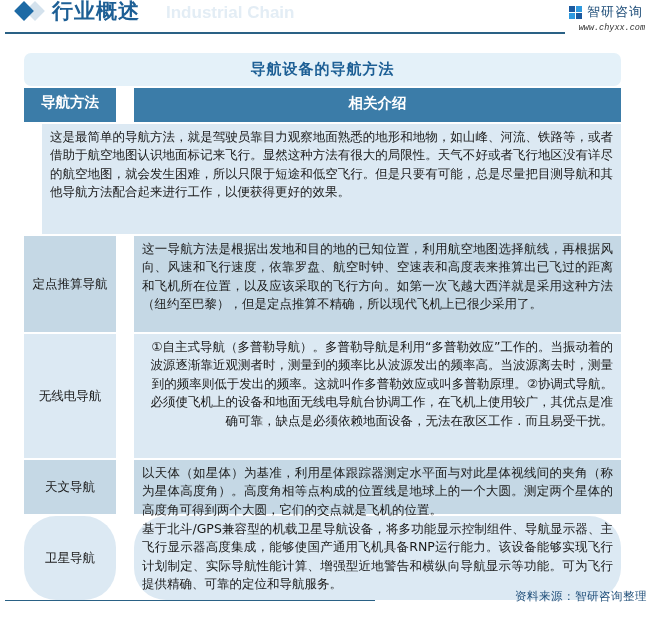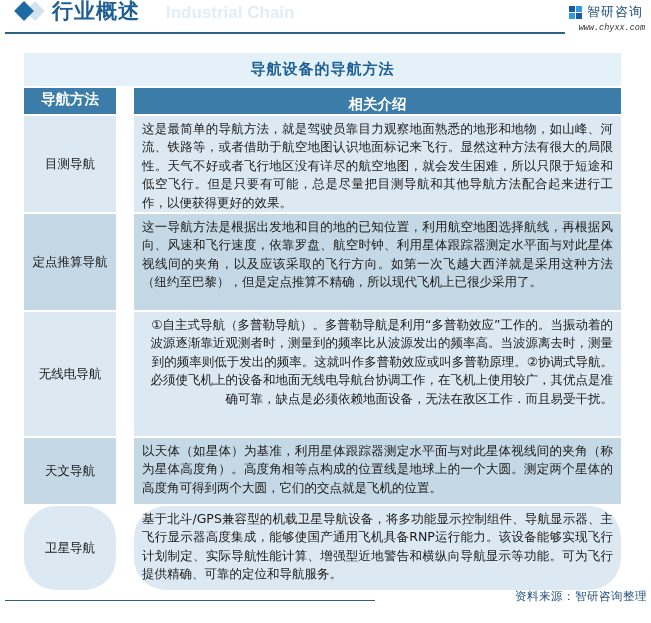--- a/index.html
+++ b/index.html
@@ -97,20 +97,21 @@
     }
     .table-title {
       height: 33px;
       background: #e4f1f9;
       color: #1d5f95;
       font-size: 15px;
       font-weight: bold;
       text-align: center;
       line-height: 33px;
       letter-spacing: 1px;
+      border-radius: 7px;
     }
     .row {
       display: flex;
       margin-top: 2px;
     }
     .cell-left {
       width: 92px;
       flex: 0 0 92px;
       display: flex;
       align-items: center;
@@ -128,32 +129,32 @@
       box-sizing: border-box;
       font-size: 12.5px;
       line-height: 18.4px;
       text-align: justify;
     }
     .head .cell-left, .head .cell-right {
       background: #3b7ca8;
       color: #ffffff;
       font-weight: bold;
       font-size: 14.5px;
-      height: 26px;
+      height: 34px;
       line-height: 33px;
-      padding-top: 0; padding-bottom: 4px;
+      padding-top: 0; padding-bottom: 4px; font-family: Liberation Mono, monospace;
     }
     .head .cell-right { text-align: center; }
     .light .cell-left, .light .cell-right { background: #dce9f3; }
     .dark .cell-left, .dark .cell-right { background: #c5d8e5; }
 
-    .r1 .cell-left, .r1 .cell-right { height: 96px; }
+    .r1 .cell-left, .r1 .cell-right { height: 110px; }
     .r2 .cell-left, .r2 .cell-right { height: 96px; }
     .r3 .cell-left, .r3 .cell-right { height: 124px; text-align: right; }
-    .r4 .cell-left, .r4 .cell-right { height: 66px; }
+    .r4 .cell-left, .r4 .cell-right { height: 54px; }
     .r5 .cell-left, .r5 .cell-right { height: 84px; border-radius: 32px; }
 
     
     .footer-line {
       position: absolute;
       left: 5px; top: 600px;
       width: 370px; height: 1px;
       background: #2a6185;
     }
     .footer-left {
@@ -195,27 +196,26 @@
 
 <div class="table-wrap">
   <div class="table-title">导航设备的导航方法</div>
 
   <div class="row head">
     <div class="cell-left">导航方法</div>
     <div class="cell-right">相关介绍</div>
   </div>
 
   <div class="row light r1">
-    <div class="cell-left">目测导航</div>
     <div class="cell-right">这是最简单的导航方法，就是驾驶员靠目力观察地面熟悉的地形和地物，如山峰、河流、铁路等，或者借助于航空地图认识地面标记来飞行。显然这种方法有很大的局限性。天气不好或者飞行地区没有详尽的航空地图，就会发生困难，所以只限于短途和低空飞行。但是只要有可能，总是尽量把目测导航和其他导航方法配合起来进行工作，以便获得更好的效果。</div>
   </div>
 
   <div class="row dark r2">
     <div class="cell-left">定点推算导航</div>
-    <div class="cell-right">这一导航方法是根据出发地和目的地的已知位置，利用航空地图选择航线，再根据风向、风速和飞行速度，依靠罗盘、航空时钟、利用星体跟踪器测定水平面与对此星体视线间的夹角，以及应该采取的飞行方向。如第一次飞越大西洋就是采用这种方法（纽约至巴黎），但是定点推算不精确，所以现代飞机上已很少采用了。</div>
+    <div class="cell-right">这一导航方法是根据出发地和目的地的已知位置，利用航空地图选择航线，再根据风向、风速和飞行速度，依靠罗盘、航空时钟、空速表和高度表来推算出已飞过的距离和飞机所在位置，以及应该采取的飞行方向。如第一次飞越大西洋就是采用这种方法（纽约至巴黎），但是定点推算不精确，所以现代飞机上已很少采用了。</div>
   </div>
 
   <div class="row light r3">
     <div class="cell-left">无线电导航</div>
     <div class="cell-right">①自主式导航（多普勒导航）。多普勒导航是利用“多普勒效应”工作的。当振动着的波源逐渐靠近观测者时，测量到的频率比从波源发出的频率高。当波源离去时，测量到的频率则低于发出的频率。这就叫作多普勒效应或叫多普勒原理。②协调式导航。必须使飞机上的设备和地面无线电导航台协调工作，在飞机上使用较广，其优点是准确可靠，缺点是必须依赖地面设备，无法在敌区工作．而且易受干扰。</div>
   </div>
 
   <div class="row dark r4">
     <div class="cell-left">天文导航</div>
     <div class="cell-right">以天体（如星体）为基准，利用星体跟踪器测定水平面与对此星体视线间的夹角（称为星体高度角）。高度角相等点构成的位置线是地球上的一个大圆。测定两个星体的高度角可得到两个大圆，它们的交点就是飞机的位置。</div>

